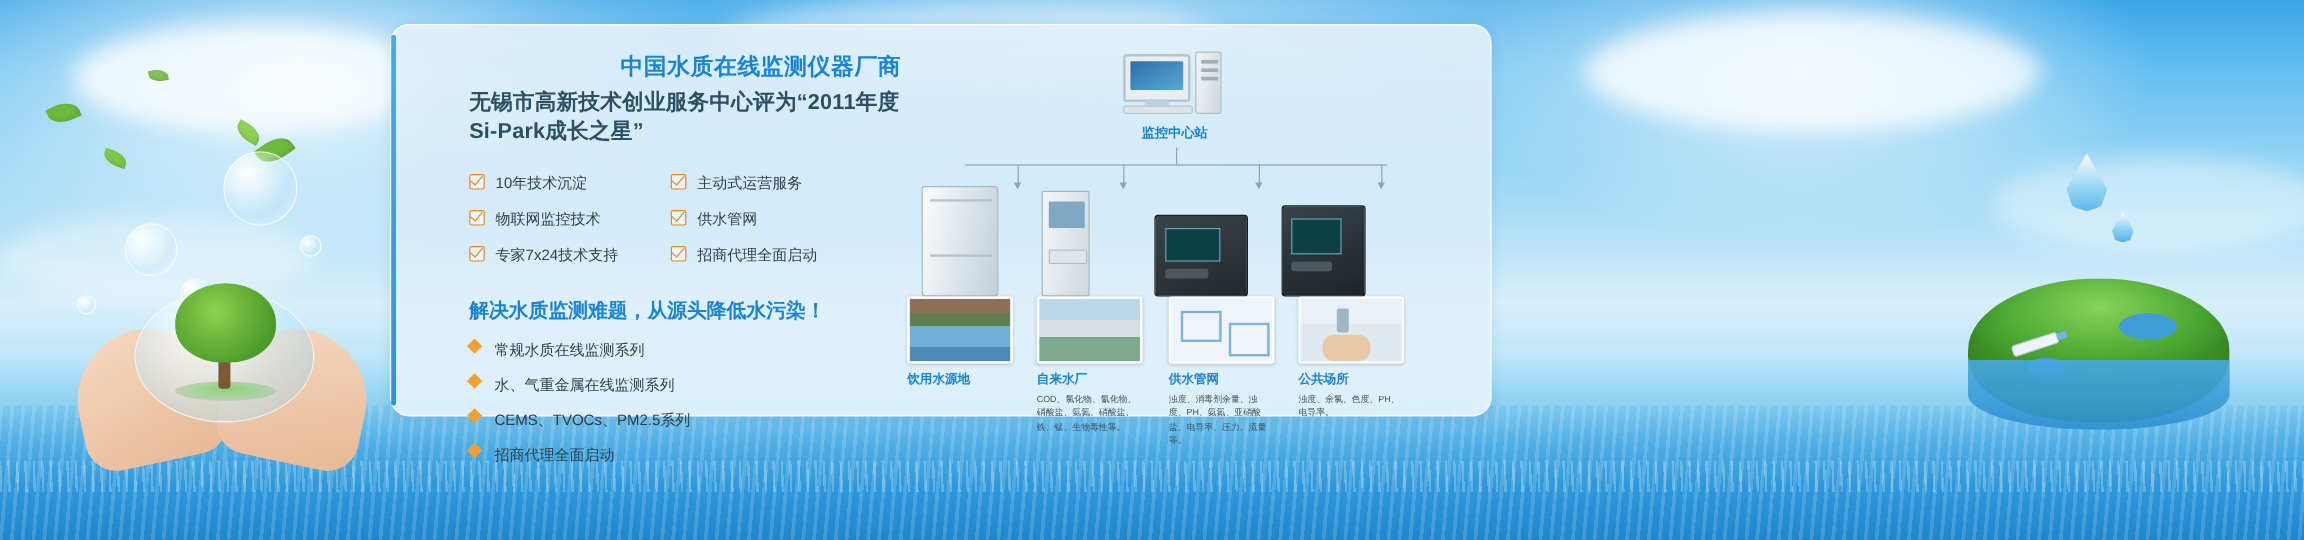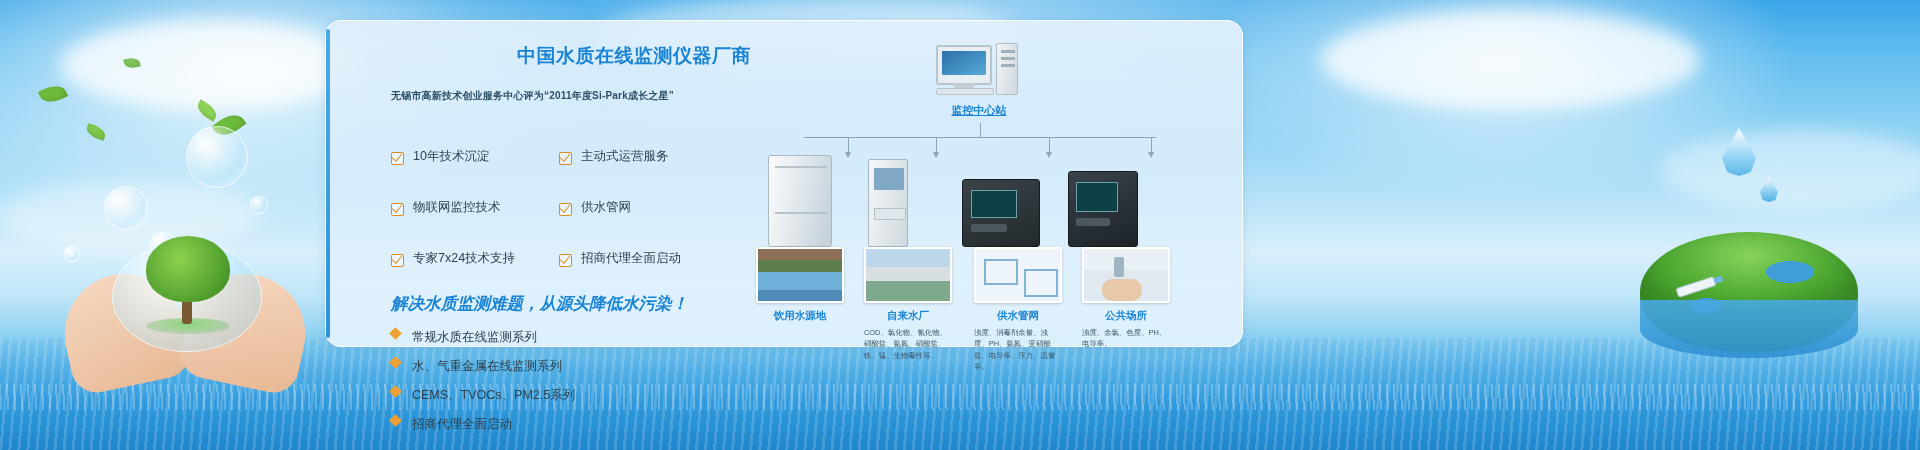--- a/index.html
+++ b/index.html
@@ -94,48 +94,48 @@
     border:1px solid rgba(255,255,255,.9);
     box-shadow:0 2px 10px rgba(40,110,170,.16);
   }
   .panel:before {
     content:""; position:absolute; left:0; top:8px; bottom:8px; width:4px;
     background:linear-gradient(180deg,#4aa8e6,#2f93da); border-radius:3px;
   }
   .left-col { position:absolute; left:65px; top:22px; width:360px; }
 
   .title { color:#1a84d4; font-size:19px; font-weight:bold; letter-spacing:.5px;text-align:right; }
-  .subtitle { color:#2d4f63; font-size:10px; font-weight:bold; margin-top:20px; letter-spacing:.2px;}
+  .subtitle { color:#2d4f63; font-size:18px; font-weight:bold; margin-top:4px; letter-spacing:.2px;}
 
   .checks { margin-top:24px; display:grid; grid-template-columns:168px 1fr; row-gap:13px; }
-  .chk { display:flex; align-items:flex-end; font-size:12.5px; color:#2c3f4c;margin-top:21px; }
+  .chk { display:flex; align-items:flex-start; font-size:12.5px; color:#2c3f4c; }
   .chk .box {
     width:13px; height:13px; border:1.6px solid #e08a22; border-radius:2px;
     margin-right:9px; position:relative; flex:none; background:rgba(255,255,255,.5);
   }
   .chk .box:after {
     content:""; position:absolute; left:2px; top:-2px; width:5px; height:9px;
     border:solid #e08a22; border-width:0 1.8px 1.8px 0; transform:rotate(40deg);
   }
-  .headline2 { margin-top:26px; color:#1a84d4; font-size:16.5px; font-weight:bold;font-style:italic; }
+  .headline2 { margin-top:26px; color:#1a84d4; font-size:16.5px; font-weight:bold; }
   .bullets { margin-top:14px; }
   .bl { display:flex; align-items:flex-start; font-size:12.5px; color:#2c3f4c; margin-bottom:12px; }
   .bl .dia { width:9px; height:9px; background:#f0a032; transform:rotate(45deg); margin-right:12px; flex:none; }
 
   
   .diagram { position:absolute; left:430px; top:14px; width:470px; height:310px; }
   .pc { position:absolute; left:180px; top:8px; width:86px; height:56px; }
   .monitor { position:absolute; left:0; top:2px; width:56px; height:40px; background:#e9eef2; border:2px solid #b6c4cc; border-radius:3px; }
   .screen  { position:absolute; left:4px; top:4px; right:4px; bottom:8px; background:linear-gradient(150deg,#2b6fa8,#58a9d8); border-radius:1px;}
   .mstand  { position:absolute; left:18px; top:40px; width:20px; height:5px; background:#c3ced6;}
   .kbd     { position:absolute; left:0; top:45px; width:58px; height:7px; background:#dde5ea; border:1px solid #b6c4cc; border-radius:2px;}
   .tower   { position:absolute; left:60px; top:0; width:22px; height:52px; background:linear-gradient(100deg,#f2f5f7,#cfd8de); border:1px solid #aebcc4; border-radius:2px;}
   .tower:after { content:""; position:absolute; left:4px; top:6px; width:14px; height:3px; background:#9fb0ba; box-shadow:0 7px 0 #9fb0ba, 0 14px 0 #9fb0ba;}
 
-  .center-label { position:absolute; left:148px; top:68px; width:150px; text-align:center; color:#1a84d4; font-size:11px; font-weight:bold;text-decoration:underline;}
+  .center-label { position:absolute; left:148px; top:68px; width:150px; text-align:center; color:#1a84d4; font-size:11px; font-weight:bold;}
 
   .connector { position:absolute; left:48px; top:88px; width:352px; height:30px; }
   .hline { position:absolute; left:0; top:14px; width:100%; height:1px; background:#8aa7b5; }
   .vdown { position:absolute; top:14px; width:1px; height:16px; background:#8aa7b5; }
   .vup   { position:absolute; left:176px; top:0; width:1px; height:14px; background:#8aa7b5;}
   .arrow-d:after { content:""; position:absolute; left:-3px; bottom:-5px; border-left:3.5px solid transparent; border-right:3.5px solid transparent; border-top:6px solid #8aa7b5;}
 
   .devices { position:absolute; left:0; top:112px; width:470px; height:100px; }
   .dev { position:absolute; bottom:0; }
   .dev-arrow { position:absolute; width:1px; height:24px; background:#55707e; bottom:-30px; left:50%;}
@@ -157,21 +157,21 @@
   .cell { position:absolute; width:88px; }
   .thumb { width:88px; height:56px; border:2px solid #fff; border-radius:2px; box-shadow:0 1px 3px rgba(0,0,0,.18); overflow:hidden;}
   .t1 { background:linear-gradient(180deg,#8e6f5a 0 22%, #5d7f4e 22% 44%, #6fb0d8 44% 78%, #4e8ab5 78% 100%);}
   .t2 { background:linear-gradient(180deg,#bcd6ea 0 34%, #d7dfe3 34% 62%, #7fa98c 62% 100%);}
   .t3 { background:linear-gradient(180deg,#eef5fa 0 100%); position:relative;}
   .t3:before { content:""; position:absolute; left:8px; top:10px; width:30px; height:22px; border:2px solid #7fb3d6;}
   .t3:after  { content:""; position:absolute; left:48px; top:20px; width:30px; height:24px; border:2px solid #7fb3d6;}
   .t4 { background:linear-gradient(180deg,#eaf1f6 0 40%, #dfe9ef 40% 100%); position:relative;}
   .t4:before { content:""; position:absolute; left:30px; top:8px; width:10px; height:20px; background:#9fb6c2; border-radius:2px;}
   .t4:after  { content:""; position:absolute; left:18px; top:30px; width:40px; height:22px; background:#e7c9a8; border-radius:10px;}
-  .cap { margin-top:6px; text-align:center; color:#1a84d4; font-size:10.5px; font-weight:bold;}
+  .cap { margin-top:6px; color:#1a84d4; font-size:10.5px; font-weight:bold;}
   .desc{ margin-top:4px; color:#3b5566; font-size:7.4px; line-height:1.55; text-align:left;}
 </style>
 </head>
 <body>
 
 <div class="cloud c1"></div>
 <div class="cloud c2"></div>
 <div class="cloud c3"></div>
 <div class="cloud c4"></div>
 <div class="cloud c5"></div>

